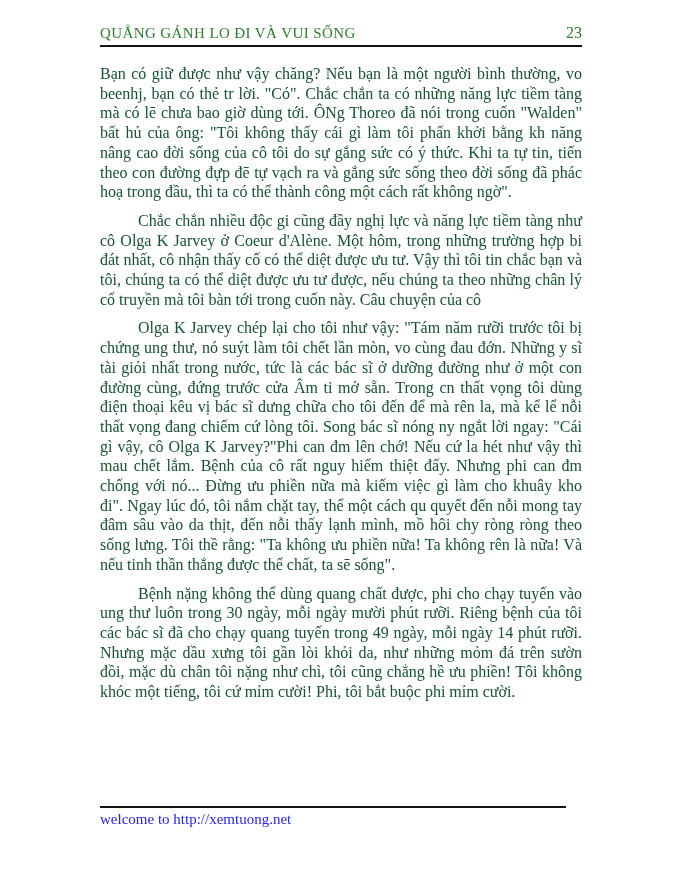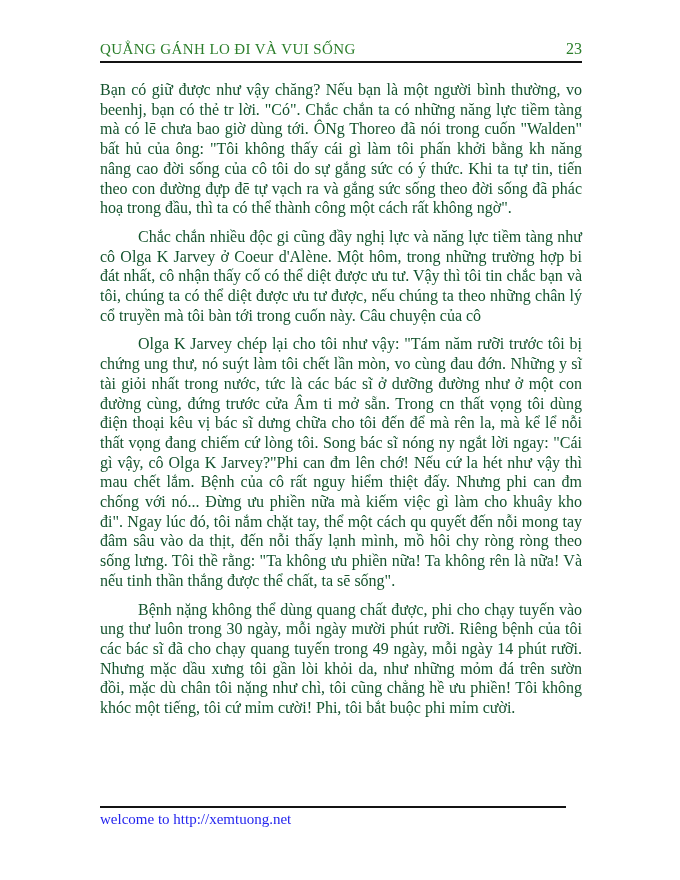--- a/index.html
+++ b/index.html
@@ -18,21 +18,21 @@
   .content {
     position: absolute;
     left: 100px;
     right: 98px;
     top: 0;
   }
   .header-row {
     display: flex;
     justify-content: space-between;
     align-items: baseline;
-    padding-top: 40px;
+    padding-top: 24px;
     color: #2a7e2a;
   }
   .header-title {
     font-size: 15px;
     letter-spacing: 0.4px;
     white-space: nowrap;
   }
   .header-pagenum {
     font-size: 16px;
   }

